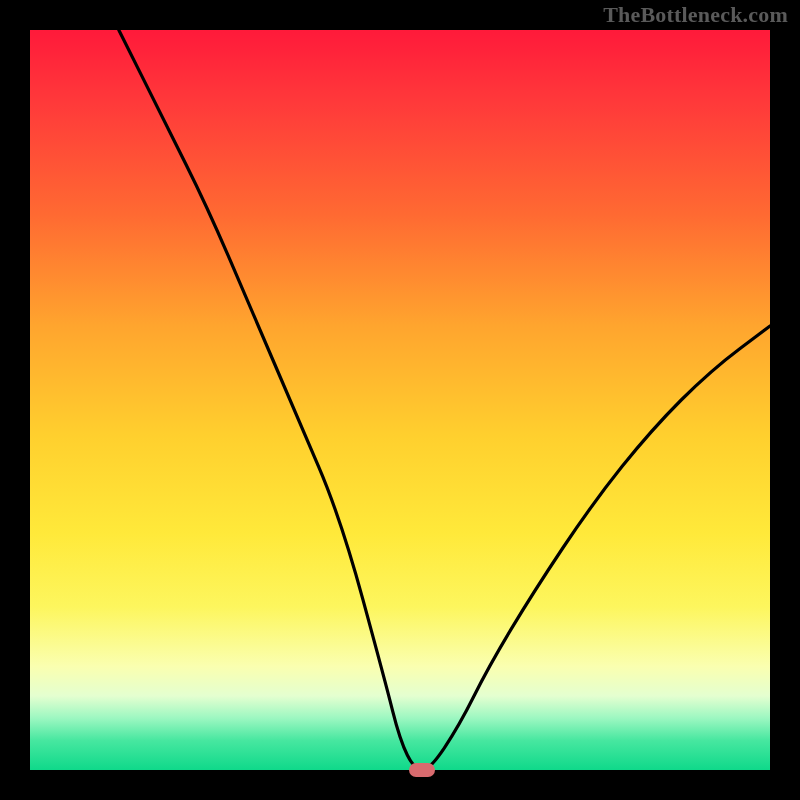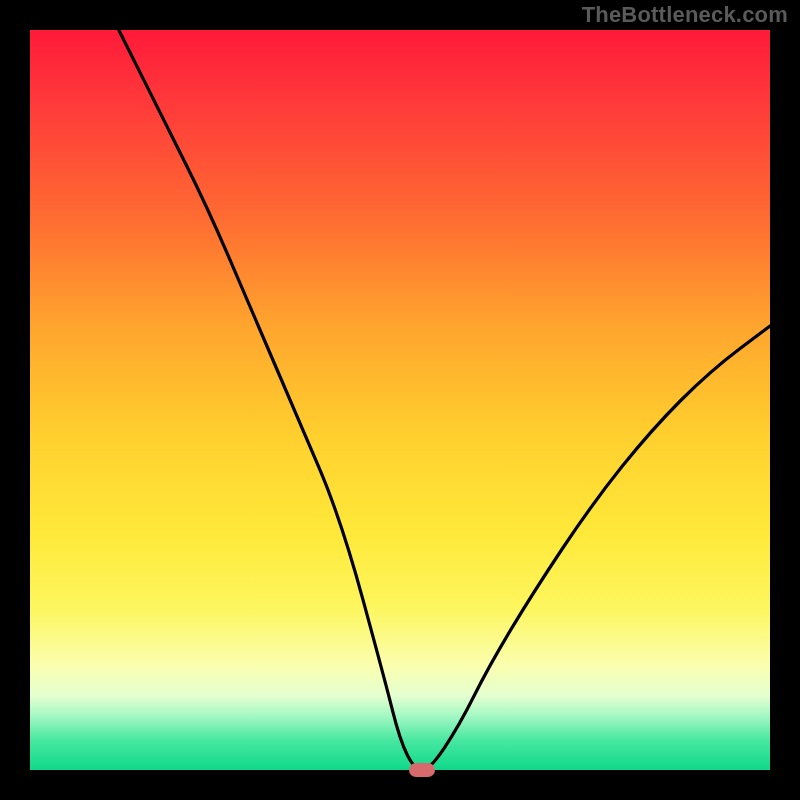--- a/index.html
+++ b/index.html
@@ -9,20 +9,21 @@
     height: 800px;
     background: #000;
     font-family: Arial, Helvetica, sans-serif;
     overflow: hidden;
   }
   .frame {
     position: relative;
     width: 800px;
     height: 800px;
     background: #000;
+    font-family: Liberation Serif, serif;
   }
   .watermark {
     position: absolute;
     top: 2px;
     right: 12px;
     color: #5a5a5a;
     font-size: 22px;
     font-weight: 600;
     letter-spacing: 0.2px;
     user-select: none;

